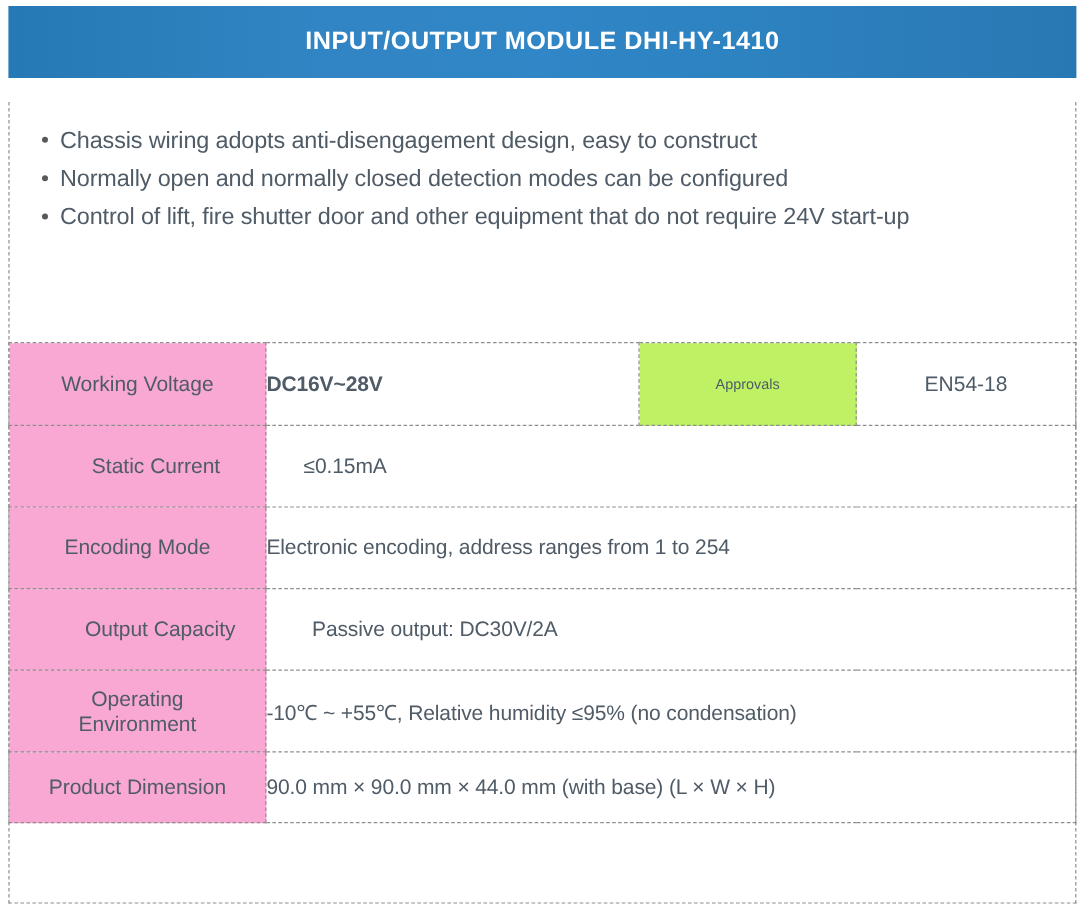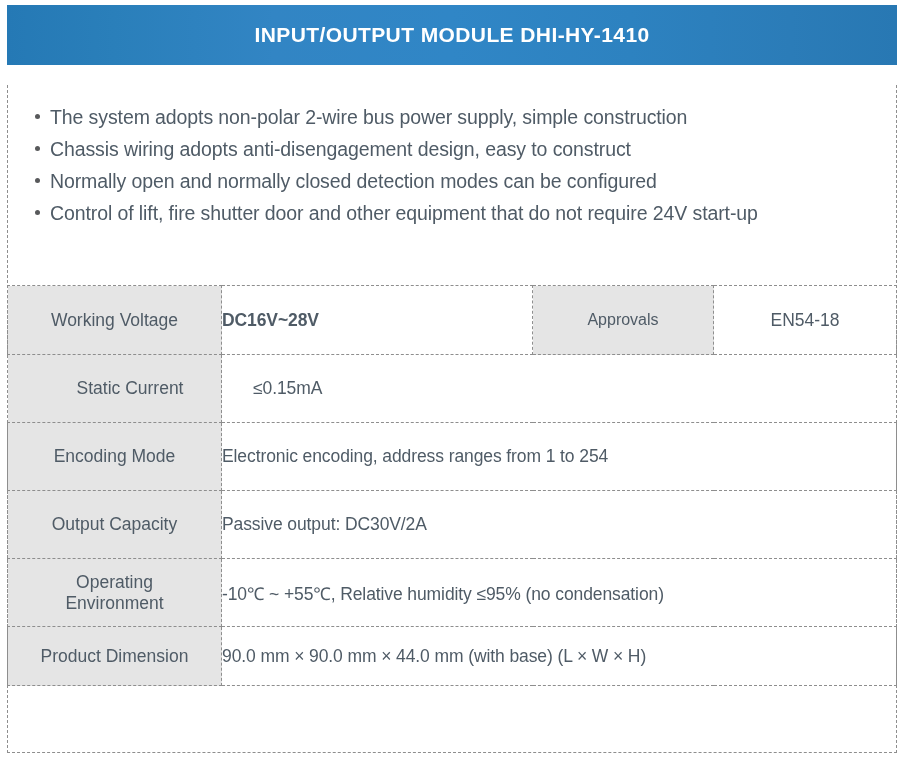--- a/index.html
+++ b/index.html
@@ -111,21 +111,21 @@
     table-layout: fixed;
   }
   .spec-table td {
     border: 1px dashed #8e8e8e;
     padding: 0;
     vertical-align: middle;
     font-family: "Liberation Sans", sans-serif;
   }
   .lbl {
     width: 213px;
-    background: #e5e5e5;
+    background: #f9a8d4;
     color: #4f5b66;
     font-size: 17.5px;
     text-align: center;
     line-height: 21px;
     padding: 4px 6px;
   }
   .val {
     color: #4f5b66;
     font-size: 17.5px;
     padding-left: 68px;
@@ -134,30 +134,30 @@
     letter-spacing: -0.1px;
   }
   .val-top {
     vertical-align: top;
     padding-top: 13px;
   }
   .row-wv td { height: 68px; }
   .row-sc td { height: 67px; padding-left: 31px; }
   .row-oc td { height: 67px; }
   .row-em td { height: 67px; }
-  .row-occ td { height: 67px; }
+  .row-occ td { height: 67px; padding-left: 38px; }
   .row-oe td { height: 67px; }
   .row-pd td { height: 58px; }
 
   .val-mid { width: 310px; padding-left: 68px; font-weight: bold; }
   .lbl-approvals {
     width: 180px;
-    background: #e5e5e5;
-    color: #4f5b66;
-    font-size: 16px;
+    background: #bef264;
+    color: #4f5b66;
+    font-size: 12px;
     text-align: center;
   }
   .val-approvals {
     color: #4f5b66;
     font-size: 17.5px;
     text-align: center;
     padding: 0 8px;
   }
 </style>
 </head>
@@ -165,26 +165,20 @@
 
 <div class="sheet">
 
   <div class="banner">
     <span class="banner-title">INPUT/OUTPUT MODULE DHI-HY-1410</span>
   </div>
 
   <div class="body-area">
 
     <div class="features">
-      <div class="feature-row">
-        <span class="bullet">
-            <i></i>
-          </span>
-        <span class="feature-text">The system adopts non-polar 2-wire bus power supply, simple construction</span>
-      </div>
       <div class="feature-row">
         <span class="bullet">
             <i></i>
           </span>
         <span class="feature-text">Chassis wiring adopts anti-disengagement design, easy to construct</span>
       </div>
       <div class="feature-row">
         <span class="bullet">
             <i></i>
           </span>

